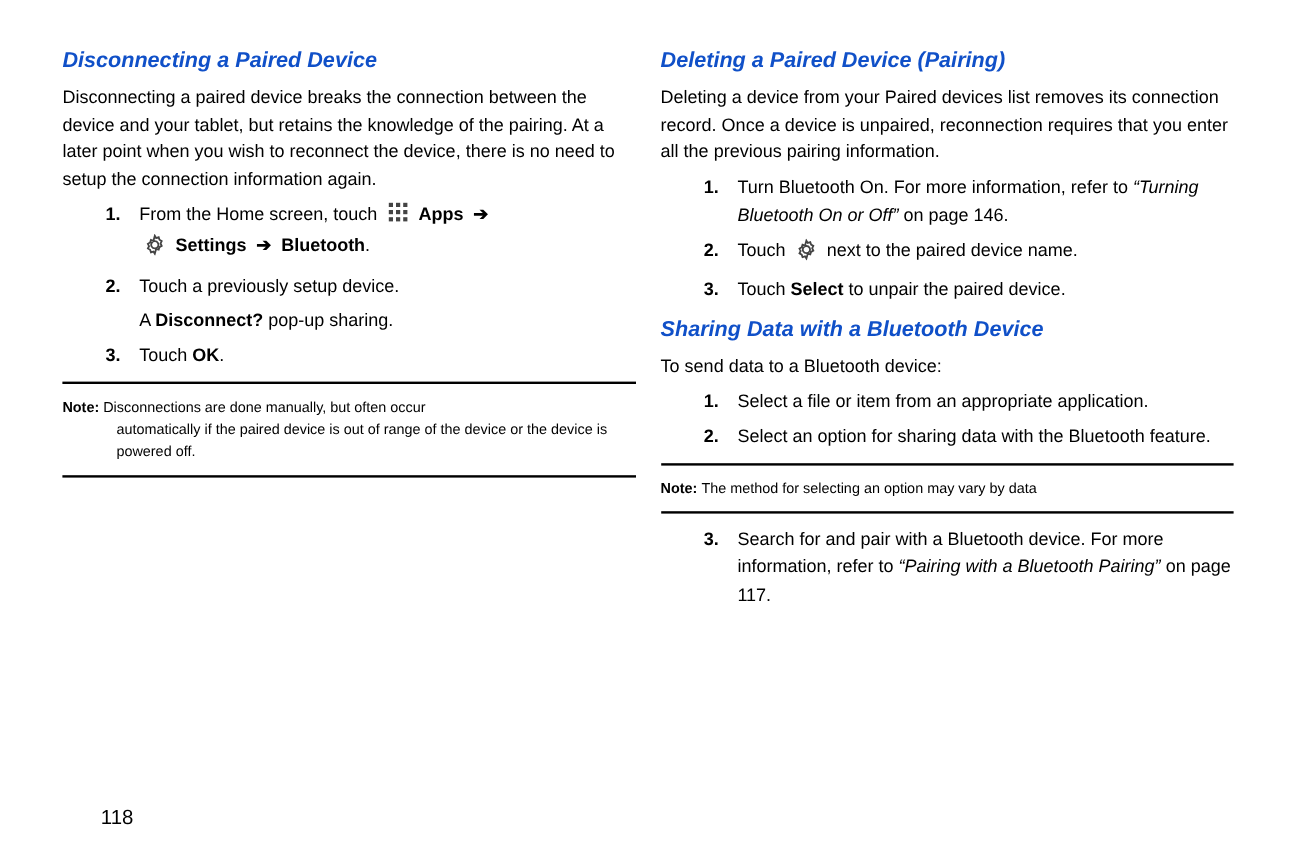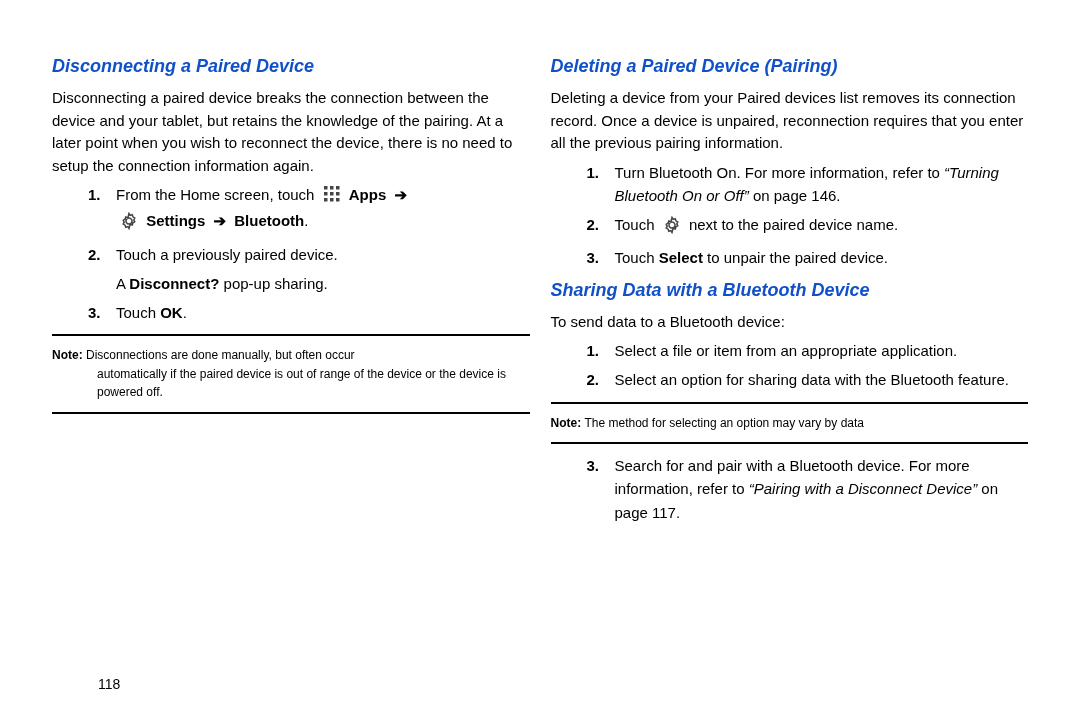--- a/index.html
+++ b/index.html
@@ -1,36 +1,36 @@
 <!DOCTYPE html>
 <html><head>
 <meta charset="utf-8">
 <style>
   html,body{margin:0;padding:0;background:#fff;font-family:Arial,Helvetica,sans-serif;color:#000;}
-  .page{width:1080px;height:720px;padding:56px 52px 28px 52px;box-sizing:border-box;display:flex;gap:21px;}
+  .page{width:1080px;height:720px;padding:40px 52px 28px 52px;box-sizing:border-box;display:flex;gap:21px;}
   .col{flex:1;min-width:0;}
   .sect-heading{color:#1050c8;font-style:italic;font-weight:bold;font-size:18px;margin:0 0 10px 0;letter-spacing:0;}
   .body, .body p{font-size:15px;line-height:1.5;}
   .body p{margin:0 0 6px 0;}
   ol.steps{list-style:none;padding:0;margin:0 0 2px 36px;}
   ol.steps>li{display:flex;gap:8px;margin:0 0 6px 0;font-size:15px;line-height:1.55;}
   ol.steps>li>.num{flex:0 0 20px;font-weight:bold;}
   ol.steps>li>.txt{flex:1;}
   .sub{margin-left:34px;font-size:15px;line-height:1.55;margin-bottom:6px;}
   .bold{font-weight:bold;margin-top:31px;}
   .ital{font-style:italic;}
   .arrow{display:inline-block;margin:0 4px;font-weight:bold;}
   .icon-grid{display:inline-block;vertical-align:-3px;margin:0 4px;}
   .icon-gear{display:inline-block;vertical-align:-4px;margin:0 4px;}
   hr.thick{border:none;border-top:2px solid #000;margin:10px 0 10px 0;}
   .note-block{margin:4px 0 6px 0;font-size:12px;line-height:1.55;}
   .note-block .note-label{font-weight:bold;}
   .note-text{display:inline;}
   .note-cont{margin-left:45px;}
-  .pnum{position:absolute;bottom:28px;left:98px;font-size:14px;}
+  .pnum{position:absolute;bottom:28px;left:84px;font-size:17px;}
   .page{position:relative;}
 </style>
 </head>
 <body>
 
 <div class="page">
   <div class="col">
     <h3 class="sect-heading">Disconnecting a Paired Device</h3>
     <div class="body">
       <p>Disconnecting a paired device breaks the connection between the device and your tablet, but retains the knowledge of the pairing. At a later point when you wish to reconnect the device, there is no need to setup the connection information again.</p>
@@ -61,21 +61,21 @@
                   <path fill="none" stroke="#444" stroke-width="2" d="M12,8 a4,4 0 1,0 0.001,0 M12,2 l1.5,2.5 2.8,-0.9 0.9,2.8 2.5,1.5 -1.3,2.6 1.3,2.6 -2.5,1.5 -0.9,2.8 -2.8,-0.9 L12,22 l-1.5,-2.5 -2.8,0.9 -0.9,-2.8 -2.5,-1.5 1.3,-2.6 -1.3,-2.6 2.5,-1.5 0.9,-2.8 2.8,0.9 z"></path>
                 </svg>
             </span>
             <span class="bold">Settings</span>
             <span class="arrow bold">➔</span>
             <span class="bold">Bluetooth</span>.
           </span>
         </li>
         <li>
           <span class="num">2.</span>
-          <span class="txt">Touch a previously paired device.</span>
+          <span class="txt">Touch a previously setup device.</span>
         </li>
       </ol>
       <div class="sub" style="margin-left:64px"><span>A </span><span class="bold">Disconnect?</span><span> pop-up sharing.</span></div>
       <ol class="steps">
         <li>
           <span class="num">3.</span>
           <span class="txt"><span>Touch </span><span class="bold">OK</span><span>.</span></span>
         </li>
       </ol>
       <hr class="thick">
@@ -127,20 +127,20 @@
           </li>
       </ol>
       <hr class="thick">
       <div class="note-block">
         <span class="note-label">Note: </span><span class="note-text">The method for selecting an option may vary by data</span>
       </div>
       <hr class="thick">
       <ol class="steps">
         <li>
             <span class="num">3.</span>
-            <span class="txt"><span>Search for and pair with a Bluetooth device. For more information, refer to </span><span class="ital">“Pairing with a Disconnect Device”</span><span> on page 117.</span></span>
+            <span class="txt"><span>Search for and pair with a Bluetooth device. For more information, refer to </span><span class="ital">“Pairing with a Bluetooth Pairing”</span><span> on page 117.</span></span>
           </li>
       </ol>
     </div>
   </div>
 
   <div class="pnum">118</div>
 </div>
 
 </body></html>

